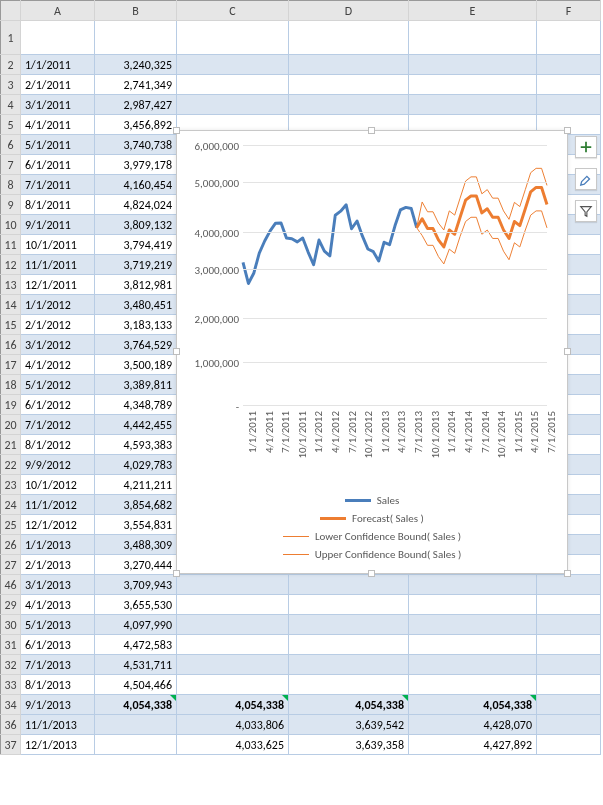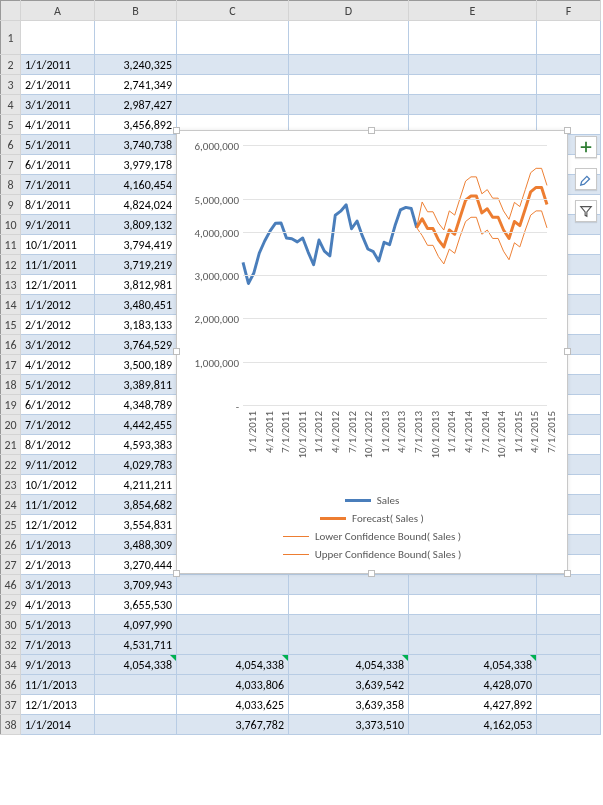--- a/index.html
+++ b/index.html
@@ -55,21 +55,21 @@
     padding: 2px 4px;
     height: 34px;
     white-space: normal;
     line-height: 1.15;
     border-color: #3b6aa0;
   }
   .grid .date-cell { text-align: left; }
   .grid tr.band td.data { background: #dbe5f1; }
   .grid tr td.data { background: #ffffff; }
   .grid td.data { border-color: #b8cce4; }
-  .tri-mark { position: relative; }
+  .tri-mark { position: relative; font-weight: bold; }
   .tri-mark::after {
     content: "";
     position: absolute;
     top: 0; right: 0;
     width: 0; height: 0;
     border-top: 6px solid #00b050;
     border-left: 6px solid transparent;
   }
 
   
@@ -314,21 +314,21 @@
         <th class="rowhdr">21</th>
         <td class="data date-cell">8/1/2012</td>
         <td class="data">4,593,383</td>
         <td class="data"></td>
         <td class="data"></td>
         <td class="data"></td>
         <td class="data"></td>
       </tr>
       <tr class="band">
         <th class="rowhdr">22</th>
-        <td class="data date-cell">9/11/2012</td>
+        <td class="data date-cell">9/9/2012</td>
         <td class="data">4,029,783</td>
         <td class="data"></td>
         <td class="data"></td>
         <td class="data"></td>
         <td class="data"></td>
       </tr>
       <tr>
         <th class="rowhdr">23</th>
         <td class="data date-cell">10/1/2012</td>
         <td class="data">4,211,211</td>
@@ -393,24 +393,42 @@
       </tr>
       <tr class="band">
         <th class="rowhdr">30</th>
         <td class="data date-cell">5/1/2013</td>
         <td class="data">4,097,990</td>
         <td class="data"></td>
         <td class="data"></td>
         <td class="data"></td>
         <td class="data"></td>
       </tr>
+      <tr>
+        <th class="rowhdr">31</th>
+        <td class="data date-cell">6/1/2013</td>
+        <td class="data">4,472,583</td>
+        <td class="data"></td>
+        <td class="data"></td>
+        <td class="data"></td>
+        <td class="data"></td>
+      </tr>
       <tr class="band">
         <th class="rowhdr">32</th>
         <td class="data date-cell">7/1/2013</td>
         <td class="data">4,531,711</td>
+        <td class="data"></td>
+        <td class="data"></td>
+        <td class="data"></td>
+        <td class="data"></td>
+      </tr>
+      <tr>
+        <th class="rowhdr">33</th>
+        <td class="data date-cell">8/1/2013</td>
+        <td class="data">4,504,466</td>
         <td class="data"></td>
         <td class="data"></td>
         <td class="data"></td>
         <td class="data"></td>
       </tr>
       <tr class="band">
         <th class="rowhdr">34</th>
         <td class="data date-cell">9/1/2013</td>
         <td class="data tri-mark">4,054,338</td>
         <td class="data tri-mark">4,054,338</td>
@@ -427,29 +445,20 @@
         <td class="data">4,428,070</td>
         <td class="data"></td>
       </tr>
       <tr>
         <th class="rowhdr">37</th>
         <td class="data date-cell">12/1/2013</td>
         <td class="data"></td>
         <td class="data">4,033,625</td>
         <td class="data">3,639,358</td>
         <td class="data">4,427,892</td>
-        <td class="data"></td>
-      </tr>
-      <tr class="band">
-        <th class="rowhdr">38</th>
-        <td class="data date-cell">1/1/2014</td>
-        <td class="data"></td>
-        <td class="data">3,767,782</td>
-        <td class="data">3,373,510</td>
-        <td class="data">4,162,053</td>
         <td class="data"></td>
       </tr>
     </tbody>
 </table>
 
 <div class="chart-box">
   <div class="sel-handle" style="left:-4px;top:-4px"></div>
   <div class="sel-handle" style="right:-4px;top:-4px"></div>
   <div class="sel-handle" style="left:-4px;bottom:-4px"></div>
   <div class="sel-handle" style="right:-4px;bottom:-4px"></div>
@@ -467,27 +476,27 @@
         </svg>
     <div class="ygrid" style="top: 260px;">
           <div class="ylab">-</div>
         </div>
         <div class="ygrid" style="top: 216.667px;">
           <div class="ylab">1,000,000</div>
         </div>
         <div class="ygrid" style="top: 173.333px;">
           <div class="ylab">2,000,000</div>
         </div>
-        <div class="ygrid" style="top: 130px;">
+        <div class="ygrid" style="top: 124px;">
           <div class="ylab">3,000,000</div>
         </div>
         <div class="ygrid" style="top: 86.6667px;">
           <div class="ylab">4,000,000</div>
         </div>
-        <div class="ygrid" style="top: 54px;">
+        <div class="ygrid" style="top: 37px;">
           <div class="ylab">5,000,000</div>
         </div>
         <div class="ygrid" style="top: 0px;">
           <div class="ylab">6,000,000</div>
         </div>
       </div>
     <div class="xlabels" id="xlabels">
         <div class="xlab" style="left: 3px;">1/1/2011</div>
         <div class="xlab" style="left: 19.6071px;">4/1/2011</div>
         <div class="xlab" style="left: 36.2143px;">7/1/2011</div>

